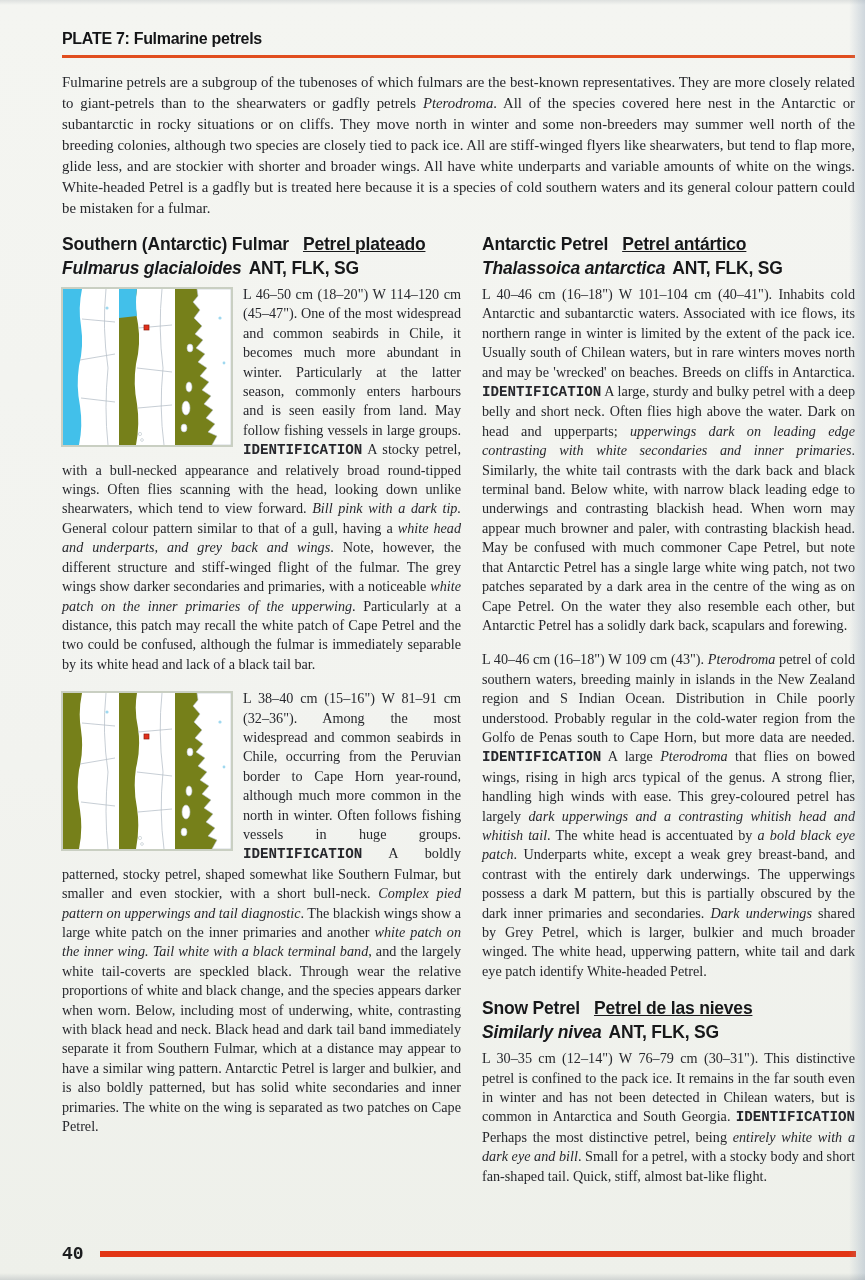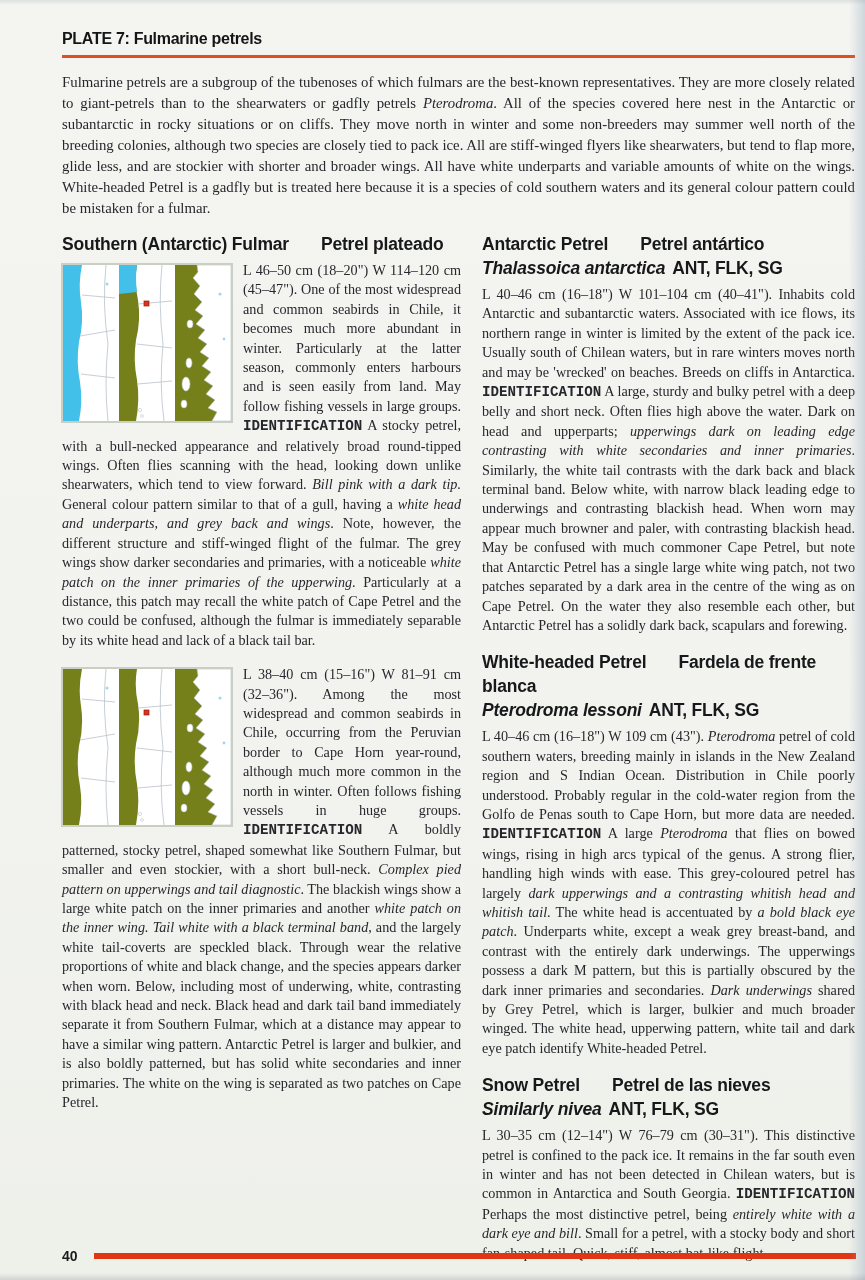--- a/index.html
+++ b/index.html
@@ -38,21 +38,21 @@
   .col-left{width:399px;flex:none;}
   .col-right{flex:1;min-width:0;}
 
   .species{margin-top:0;}
   .species + .species{margin-top:15px;}
   .sp-head{
     font-family:"Liberation Sans", sans-serif;font-weight:700;
     font-size:17.5px;line-height:24px;color:#17181a;letter-spacing:-0.2px;
     margin-bottom:5px;
   }
-  .h-es{margin-left:32px;}
+  .h-es{margin-left:14px;text-decoration:underline;}
   .h-sci{font-style:italic;}
   .h-codes{margin-left:7px;}
 
   .sp-body{
     font-size:14.2px;line-height:19.4px;text-align:justify;color:#26272c;
   }
   .sp-body .b{font-weight:700;font-family:Liberation Mono, monospace;}
   .sp-body .i{font-style:italic;}
   .intro .i{font-style:italic;}
 
@@ -60,22 +60,22 @@
     float:left;width:170px;height:158px;margin:3px 11px 3px 0;
     background:#fff;outline:1px solid #c9cfc2;
   }
   .map svg{display:block;width:170px;height:158px;}
 
   .footer{
     position:absolute;left:62px;right:9px;bottom:16px;
     display:flex;align-items:center;
   }
   .page-num{
-    font-family:Liberation Sans, sans-serif;font-weight:700;
-    font-size:14px;color:#1b1c1e;
+    font-family:Liberation Mono, monospace;font-weight:700;
+    font-size:18px;color:#1b1c1e;
   }
   .footer-rule{flex:1;height:6px;margin-left:16px;}
 </style>
 </head>
 <body>
 
 <div class="page">
 
   <div class="content">
 
@@ -85,20 +85,23 @@
     <div class="intro"><span>Fulmarine petrels are a subgroup of the tubenoses of which fulmars are the best-known representatives. They are more closely related to giant-petrels than to the shearwaters or gadfly petrels </span><span class="i">Pterodroma</span><span>. All of the species covered here nest in the Antarctic or subantarctic in rocky situations or on cliffs. They move north in winter and some non-breeders may summer well north of the breeding colonies, although two species are closely tied to pack ice. All are stiff-winged flyers like shearwaters, but tend to flap more, glide less, and are stockier with shorter and broader wings. All have white underparts and variable amounts of white on the wings. White-headed Petrel is a gadfly but is treated here because it is a species of cold southern waters and its general colour pattern could be mistaken for a fulmar.</span></div>
 
     <div class="cols">
 
       <div class="col-left">
 
         <div class="species">
           <div class="sp-head">
             <div>
               <span>Southern (Antarctic) Fulmar</span><span class="h-es">Petrel plateado</span>
+            </div>
+            <div>
+              <span class="h-sci">Fulmarus glacialoides</span><span class="h-codes">ANT, FLK, SG</span>
             </div>
           </div>
 
           <div class="sp-body">
             <div class="map">
               <svg viewBox="0 0 170 158">
 
                 <rect x="1" y="1" width="53" height="156" fill="#ffffff"></rect>
                 <path d="M1,1 L20,1 Q16,20 19,38 Q22,58 17,78 Q14,98 18,118 Q21,138 17,157 L1,157 Z" fill="#42c0ea"></path>
                 <path d="M44,1 Q40,40 46,80 Q42,120 46,157 M20,31 L53,34 M18,72 L53,66 M19,110 L53,114" fill="none" stroke="#b9c2ca" stroke-width="0.8"></path>
@@ -167,28 +170,20 @@
               <span>Antarctic Petrel</span><span class="h-es">Petrel antártico</span>
             </div>
             <div>
               <span class="h-sci">Thalassoica antarctica</span><span class="h-codes">ANT, FLK, SG</span>
             </div>
           </div>
           <div class="sp-body"><span>L 40–46 cm (16–18") W 101–104 cm (40–41"). Inhabits cold Antarctic and subantarctic waters. Associated with ice flows, its northern range in winter is limited by the extent of the pack ice. Usually south of Chilean waters, but in rare winters moves north and may be 'wrecked' on beaches. Breeds on cliffs in Antarctica. </span><span class="b">IDENTIFICATION</span><span> A large, sturdy and bulky petrel with a deep belly and short neck. Often flies high above the water. Dark on head and upperparts; </span><span class="i">upperwings dark on leading edge contrasting with white secondaries and inner primaries</span><span>. Similarly, the white tail contrasts with the dark back and black terminal band. Below white, with narrow black leading edge to underwings and contrasting blackish head. When worn may appear much browner and paler, with contrasting blackish head. May be confused with much commoner Cape Petrel, but note that Antarctic Petrel has a single large white wing patch, not two patches separated by a dark area in the centre of the wing as on Cape Petrel. On the water they also resemble each other, but Antarctic Petrel has a solidly dark back, scapulars and forewing.</span></div>
         </div>
 
         <div class="species">
-          <div class="sp-head">
-            <div>
-              <span>White-headed Petrel</span><span class="h-es">Fardela de frente blanca</span>
-            </div>
-            <div>
-              <span class="h-sci">Pterodroma lessoni</span><span class="h-codes">ANT, FLK, SG</span>
-            </div>
-          </div>
           <div class="sp-body"><span>L 40–46 cm (16–18") W 109 cm (43"). </span><span class="i">Pterodroma</span><span> petrel of cold southern waters, breeding mainly in islands in the New Zealand region and S Indian Ocean. Distribution in Chile poorly understood. Probably regular in the cold-water region from the Golfo de Penas south to Cape Horn, but more data are needed. </span><span class="b">IDENTIFICATION</span><span> A large </span><span class="i">Pterodroma</span><span> that flies on bowed wings, rising in high arcs typical of the genus. A strong flier, handling high winds with ease. This grey-coloured petrel has largely </span><span class="i">dark upperwings and a contrasting whitish head and whitish tail</span><span>. The white head is accentuated by </span><span class="i">a bold black eye patch</span><span>. Underparts white, except a weak grey breast-band, and contrast with the entirely dark underwings. The upperwings possess a dark M pattern, but this is partially obscured by the dark inner primaries and secondaries. </span><span class="i">Dark underwings</span><span> shared by Grey Petrel, which is larger, bulkier and much broader winged. The white head, upperwing pattern, white tail and dark eye patch identify White-headed Petrel.</span></div>
         </div>
 
         <div class="species">
           <div class="sp-head">
             <div>
               <span>Snow Petrel</span><span class="h-es">Petrel de las nieves</span>
             </div>
             <div>
               <span class="h-sci">Similarly nivea</span><span class="h-codes">ANT, FLK, SG</span>

